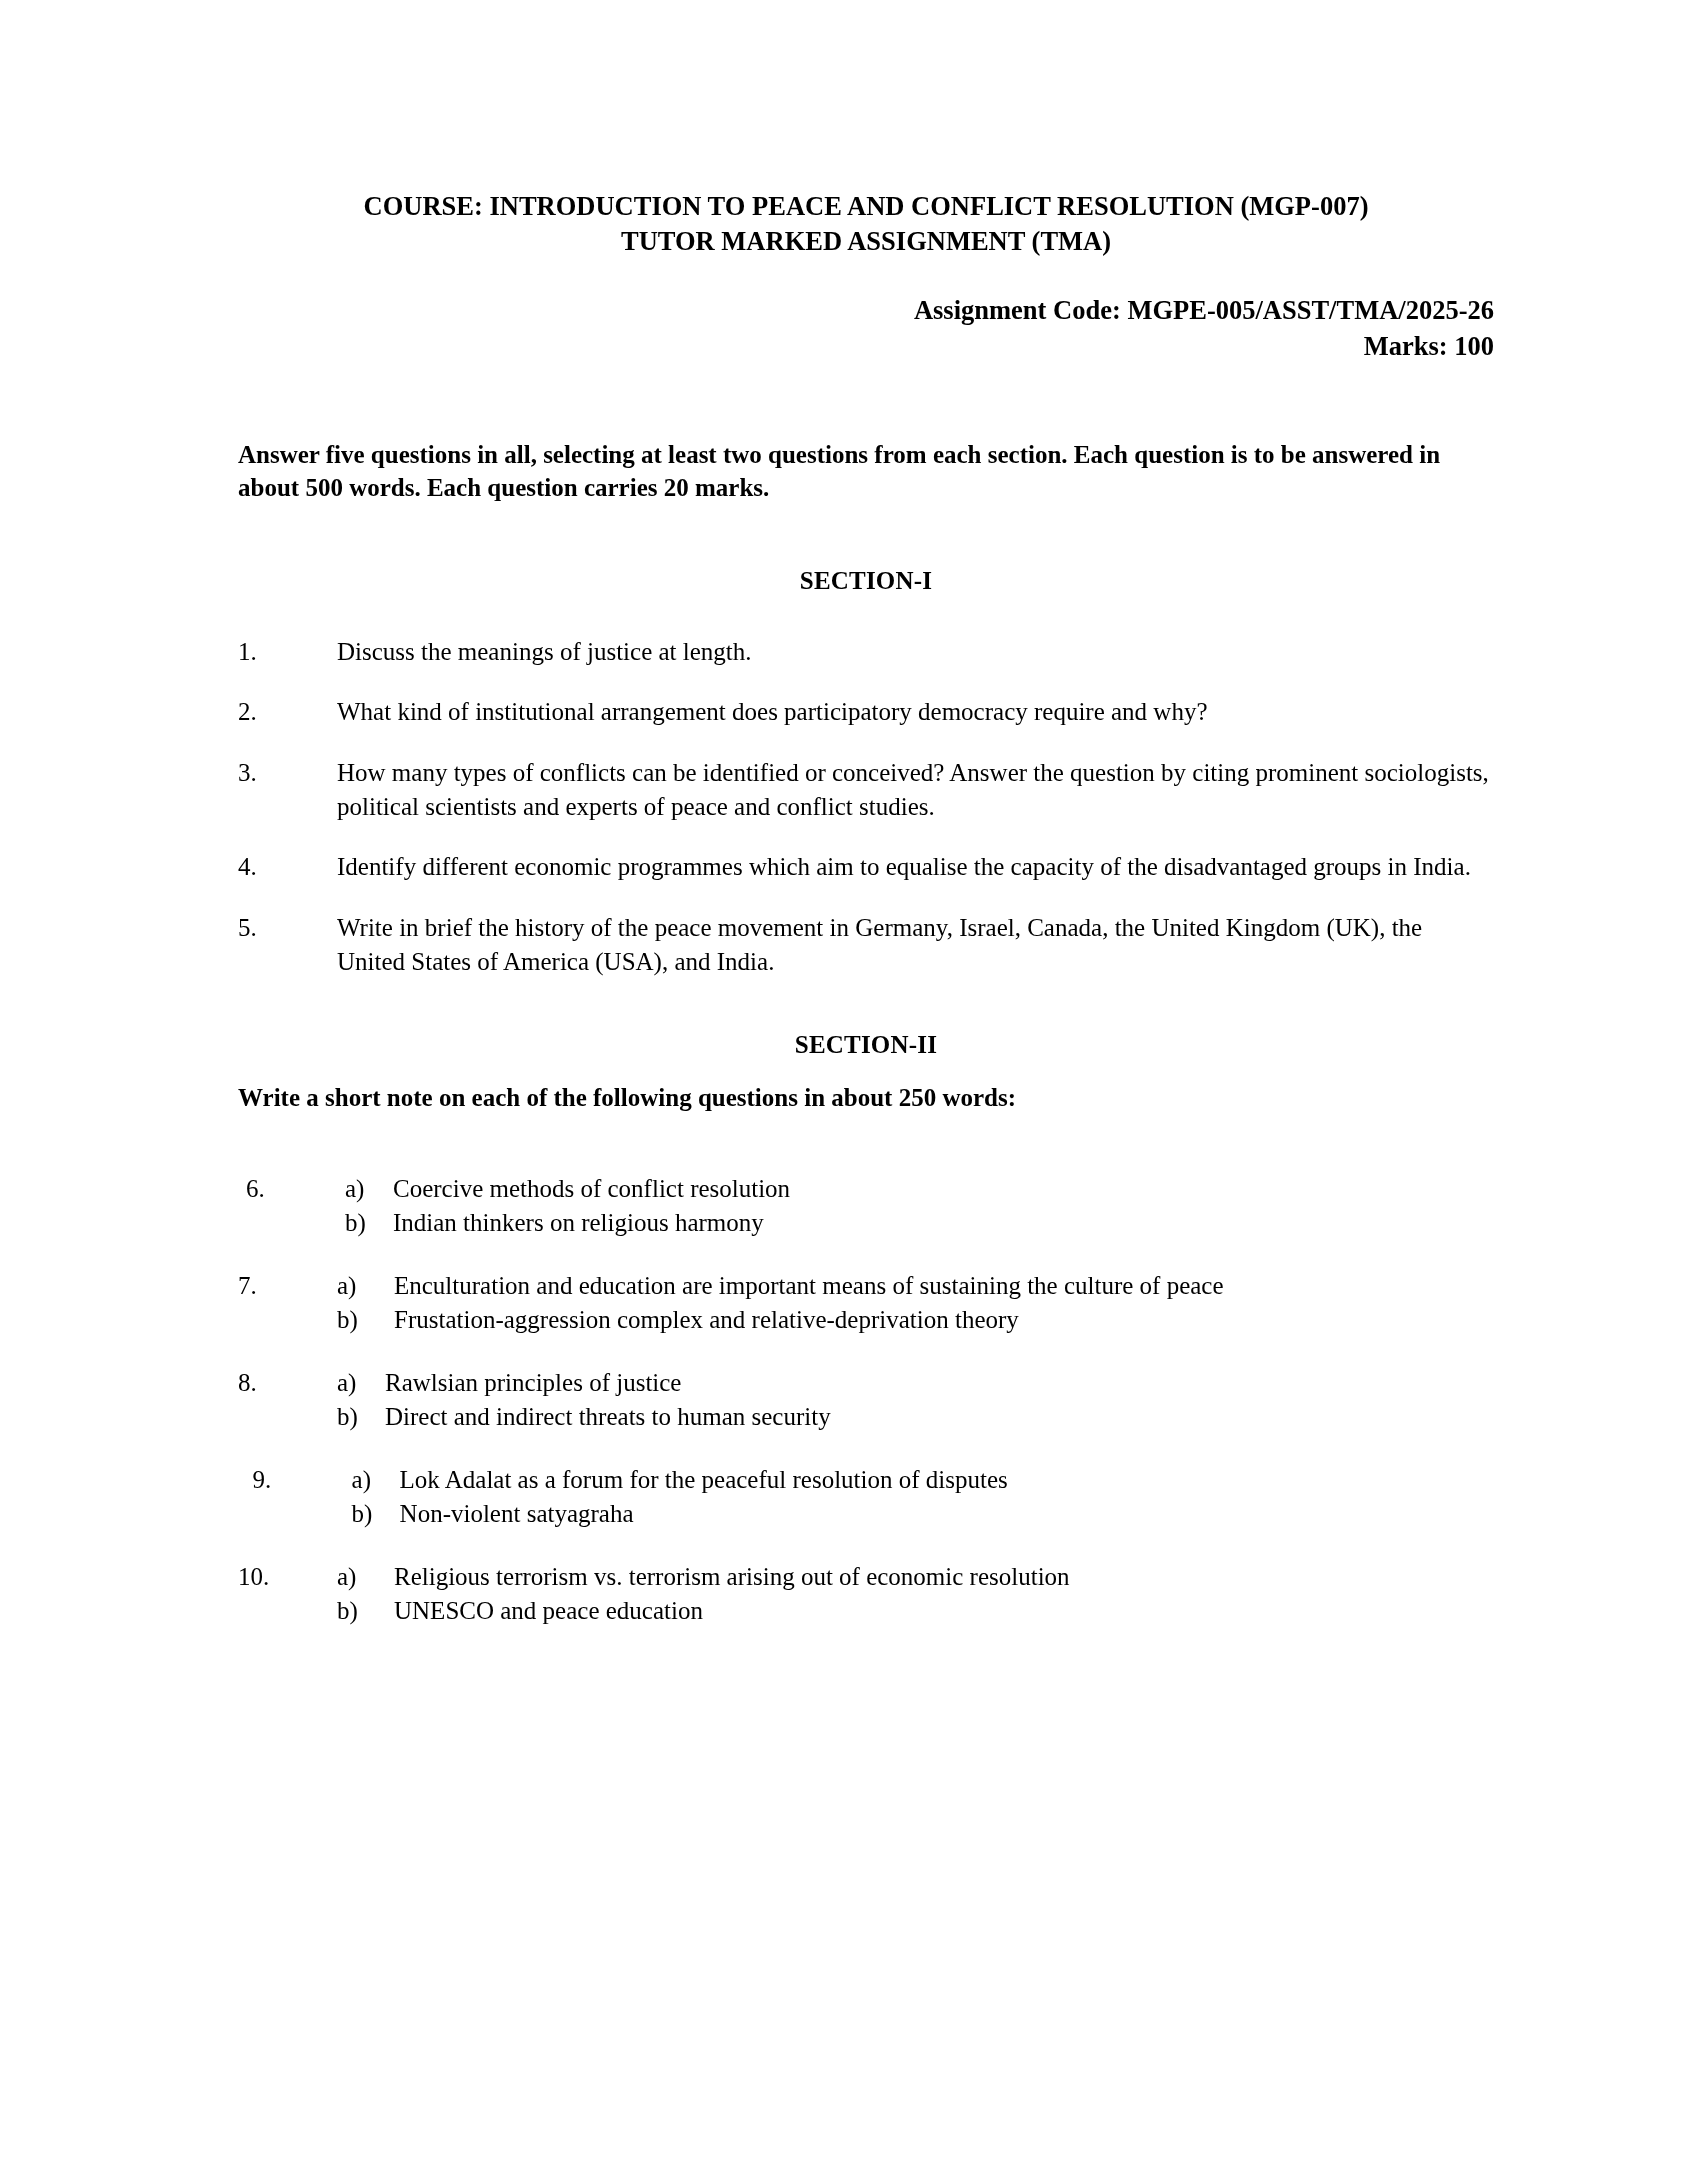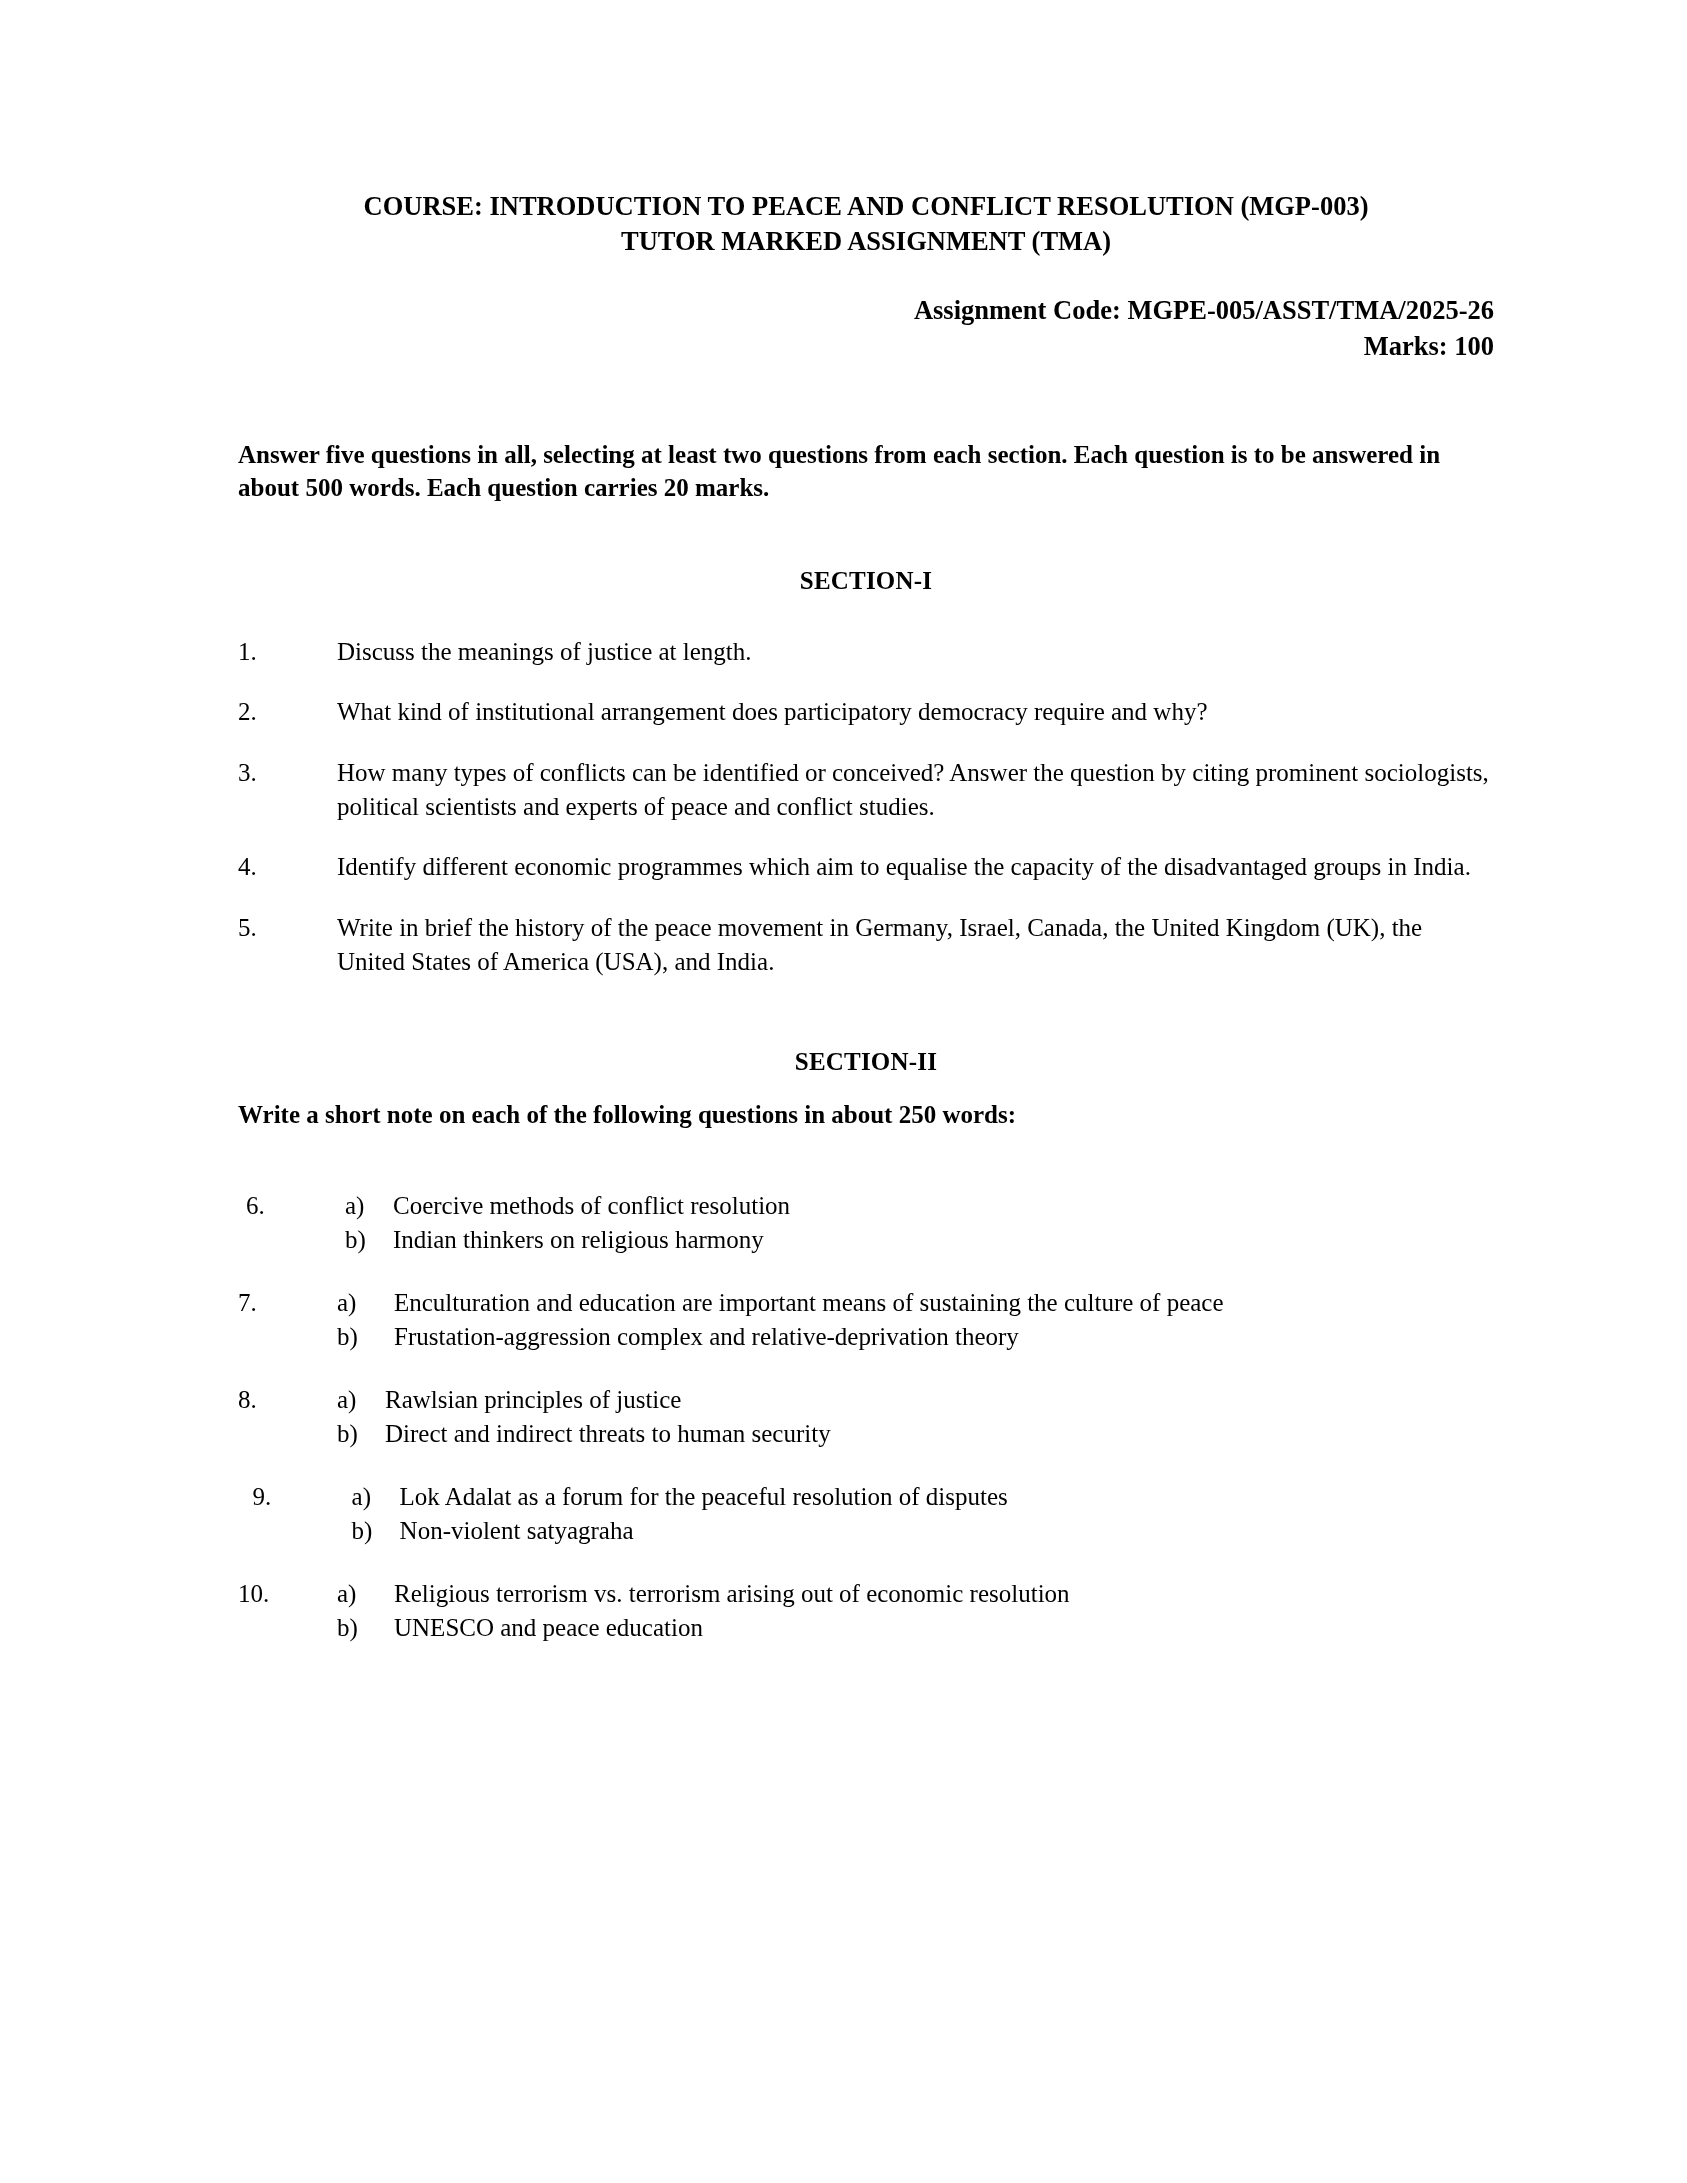--- a/index.html
+++ b/index.html
@@ -56,21 +56,21 @@
     text-align: left;
   }
 
   .section-heading {
     text-align: center;
     font-weight: bold;
     font-size: 25px;
     letter-spacing: 0.2px;
   }
   .section-heading.sec1 { margin-top: 62px; }
-  .section-heading.sec2 { margin-top: 69px; }
+  .section-heading.sec2 { margin-top: 52px; }
 
   .q-list-1 { margin-top: 40px; }
 
   .q-row {
     display: flex;
     align-items: flex-start;
     font-size: 25px;
     line-height: 1.36;
     margin-bottom: 26.5px;
   }
@@ -124,21 +124,21 @@
   .q2-label.wide { width: 57px; }
   .q2-body { flex: 0 1 auto; }
 </style>
 </head>
 <body>
 
 <div class="page">
   <div class="content">
 
     <div class="title-block">
-      <span class="title-line-1">COURSE: INTRODUCTION TO PEACE AND CONFLICT RESOLUTION (MGP-003)</span>
+      <span class="title-line-1">COURSE: INTRODUCTION TO PEACE AND CONFLICT RESOLUTION (MGP-007)</span>
       <span class="title-line-2">TUTOR MARKED ASSIGNMENT (TMA)</span>
     </div>
 
     <div class="code-block">
       <span class="code-line">Assignment Code: MGPE-005/ASST/TMA/2025-26</span>
       <span class="code-line">Marks: 100</span>
     </div>
 
     <div class="instruction">Answer five questions in all, selecting at least two questions from each section. Each question is to be answered in about 500 words. Each question carries 20 marks.</div>
 

